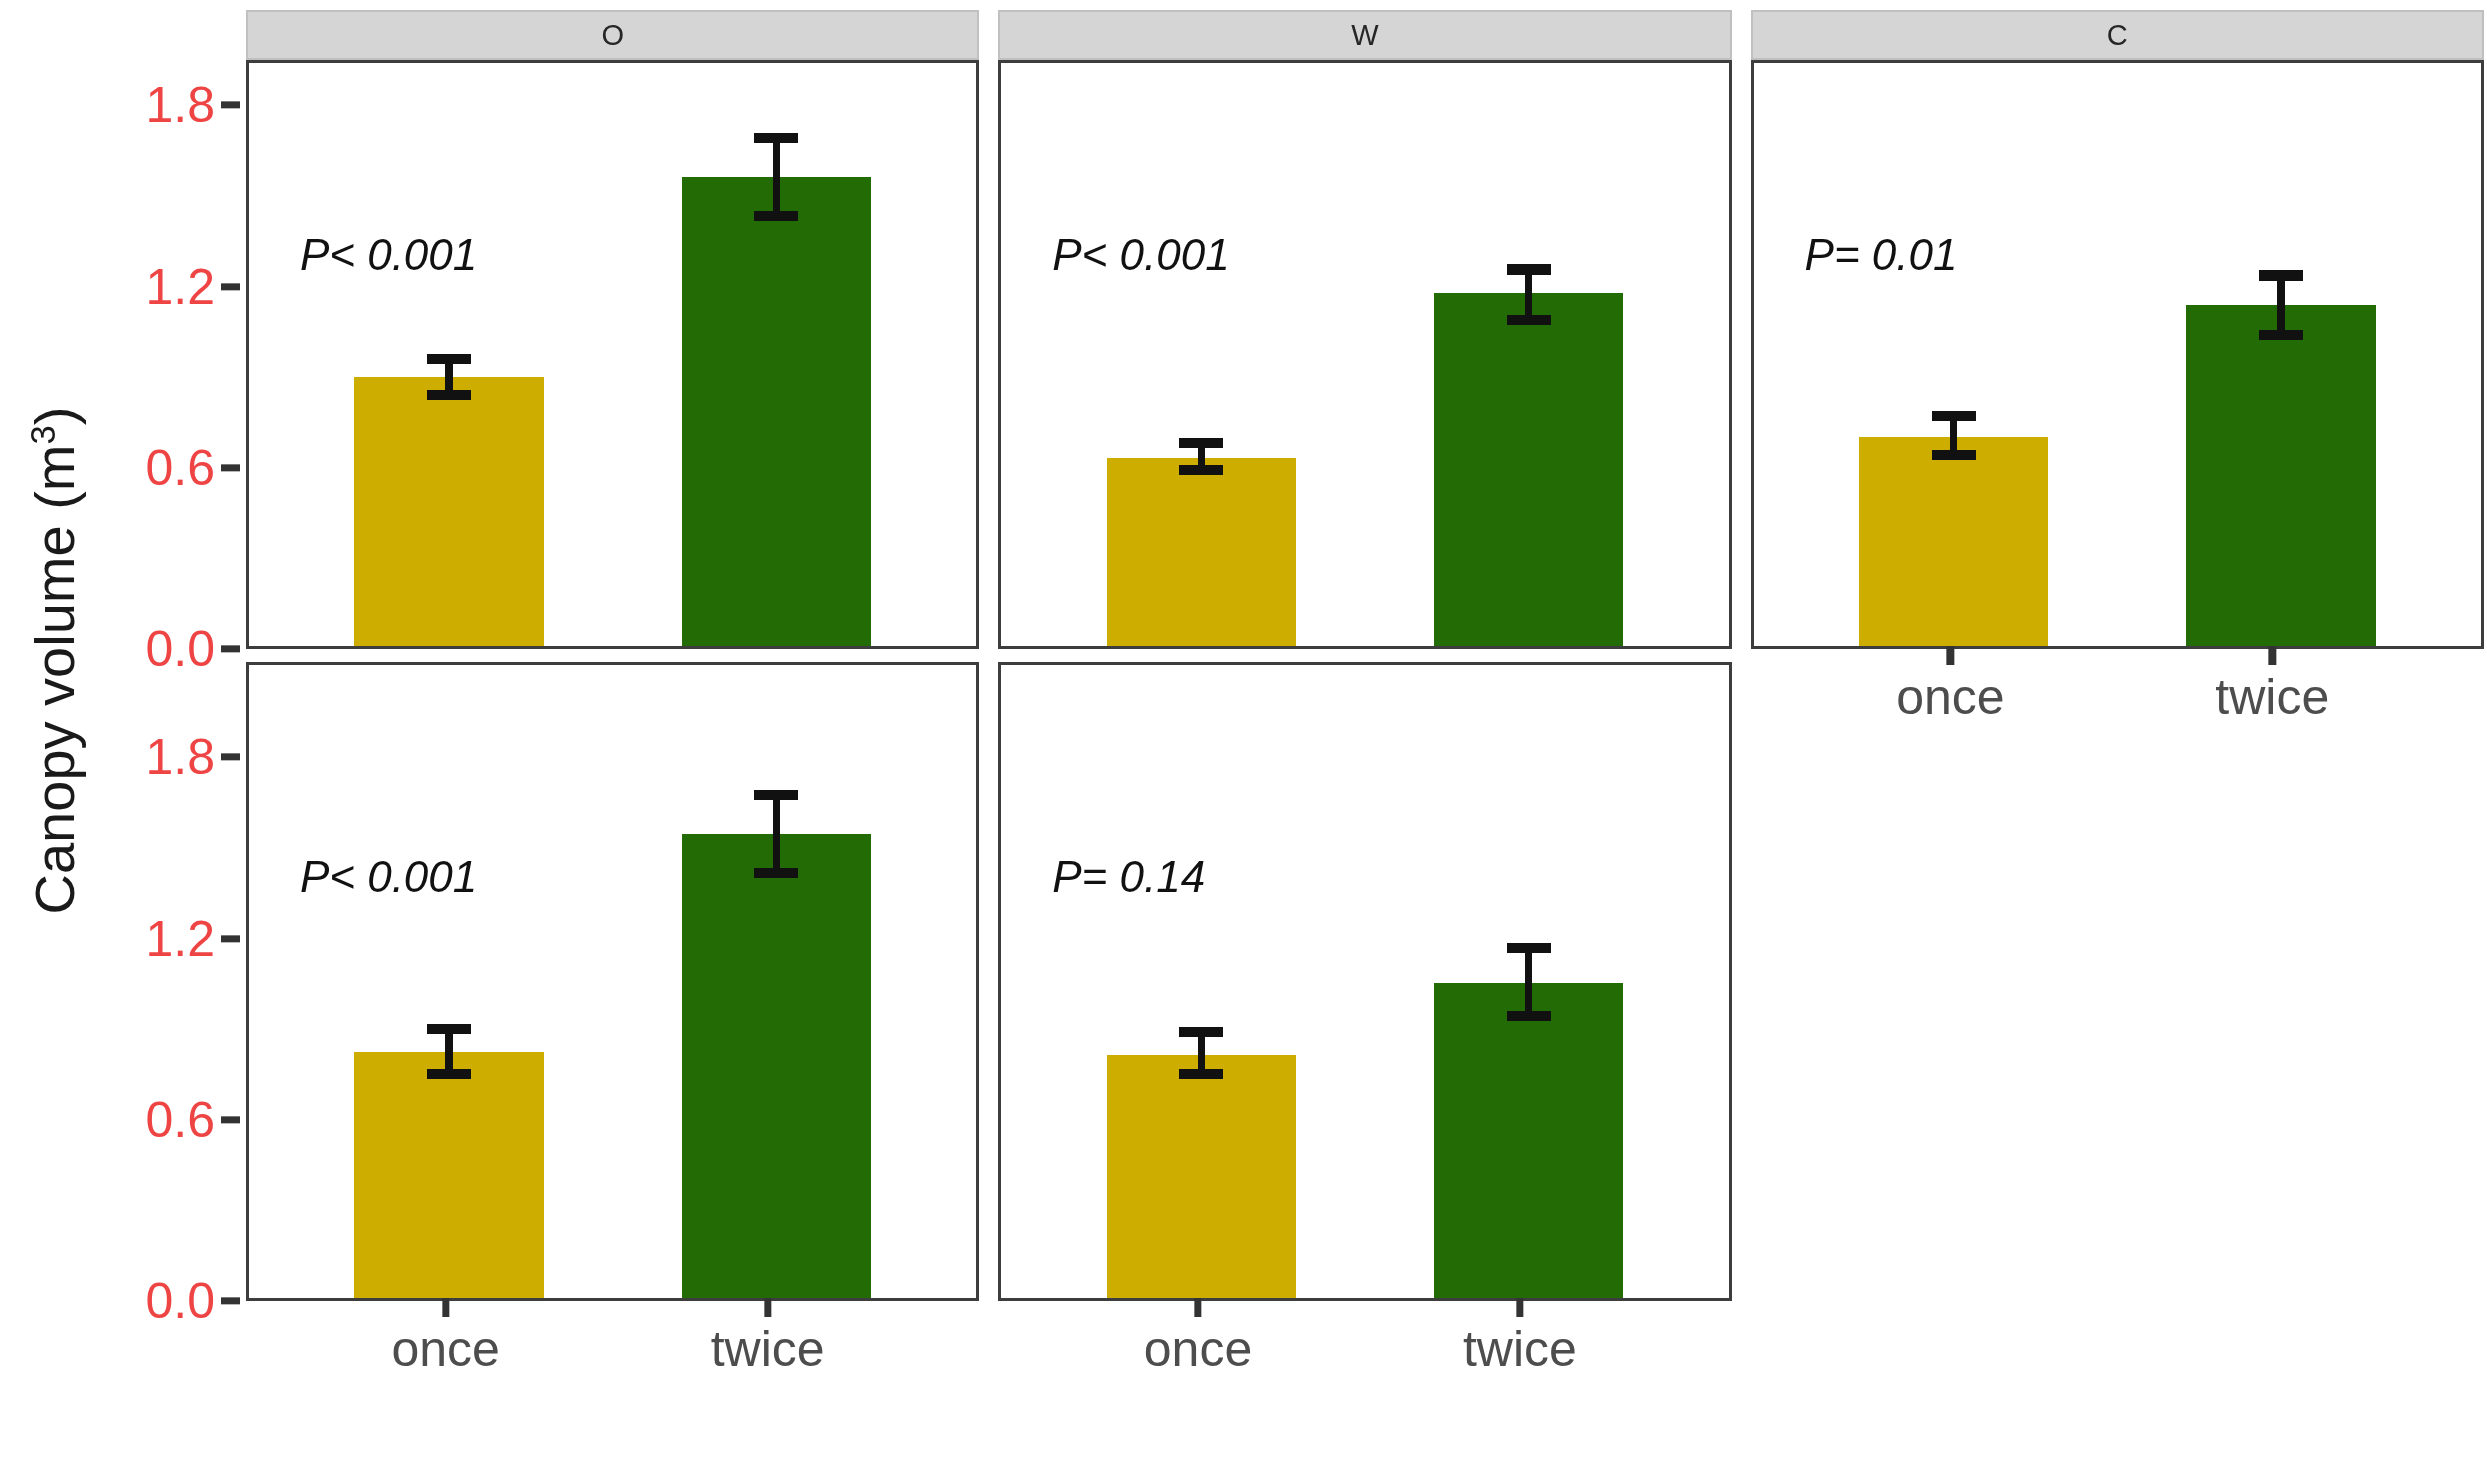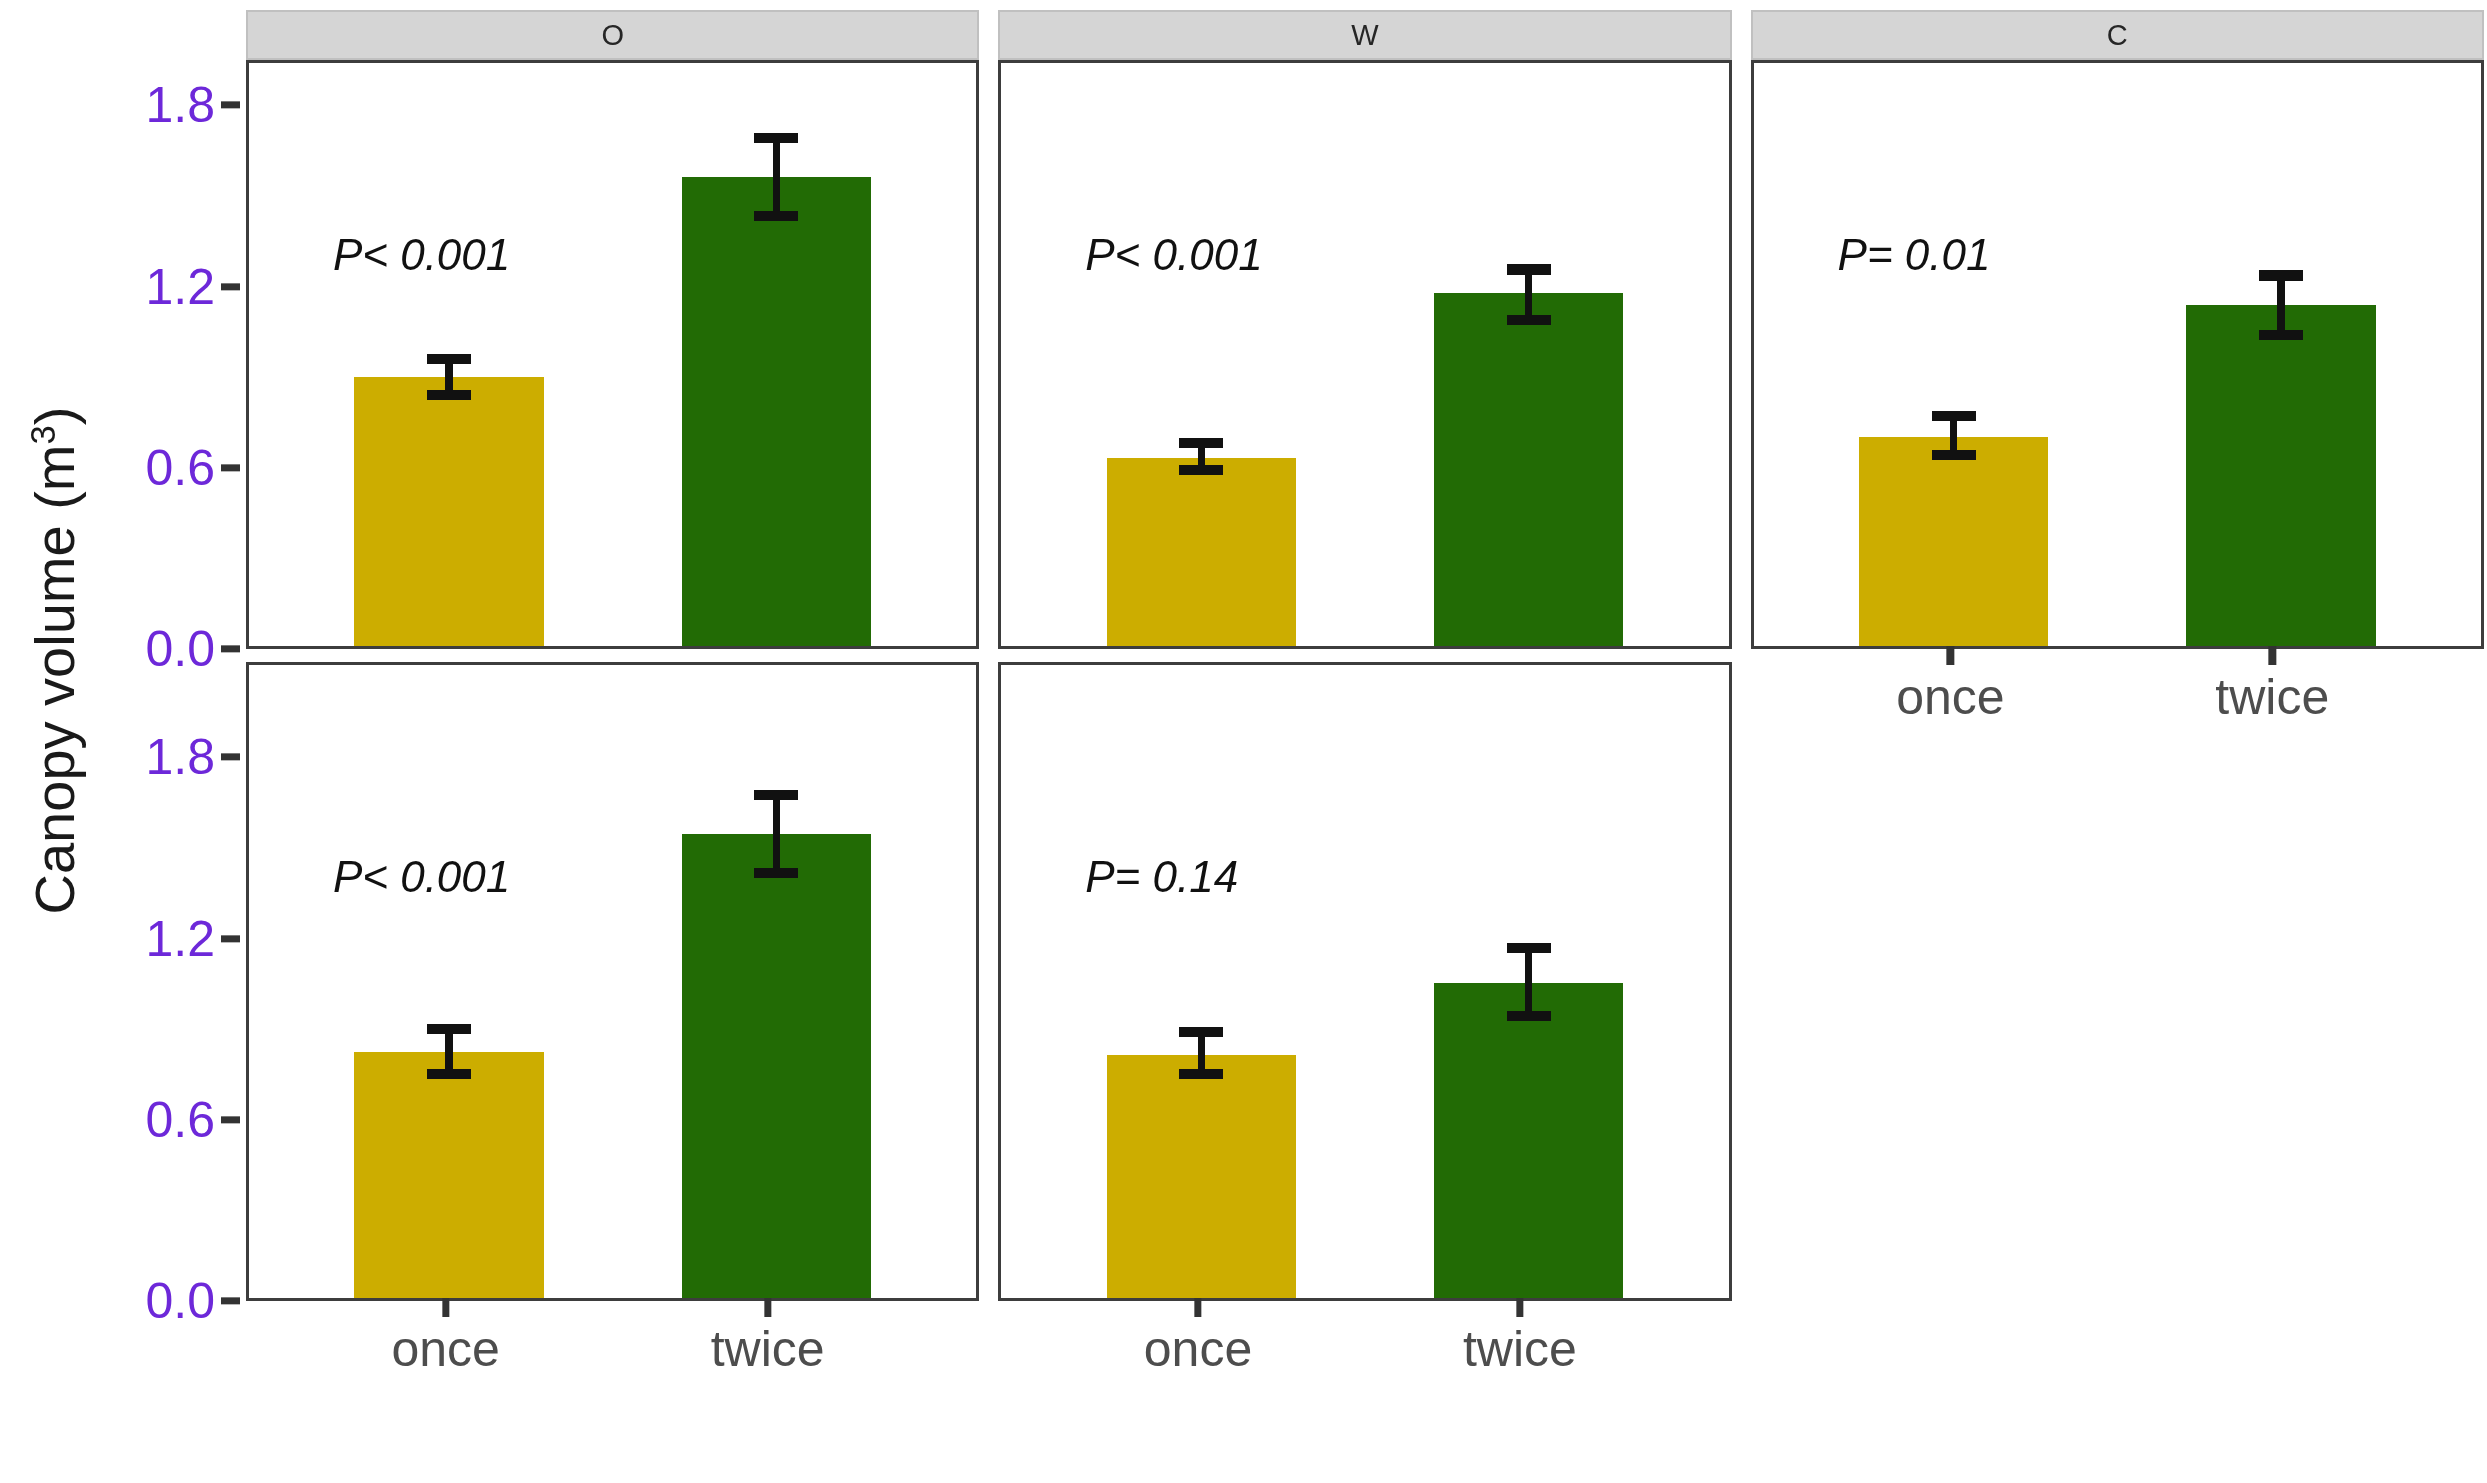--- a/index.html
+++ b/index.html
@@ -22,21 +22,21 @@
   #xlab{
     position:absolute;left:110px;top:1387px;width:2377px;height:81px;
     display:flex;align-items:flex-start;justify-content:center;
     font-size:56px;color:#1a1a1a;
   }
 
   
   .ytickcol{position:absolute;left:110px;width:136px;}
   .ytick{
     position:absolute;right:31px;transform:translateY(-50%);
-    font-size:50px;color:#6d28d9;text-align:right;white-space:nowrap;
+    font-size:50px;color:#ef4444;text-align:right;white-space:nowrap;
   }
   .ytickmark{
     position:absolute;right:5.9px;transform:translateY(-50%);
     width:19px;height:7.3px;background:#333333;
   }
 
   
   #grid{
     position:absolute;left:246px;top:10.3px;width:2238px;height:1291px;
     display:grid;grid-template-columns:1fr 1fr 1fr;grid-template-rows:1fr 1fr;
@@ -59,21 +59,21 @@
   .bar{position:absolute;bottom:0;}
   .bar.once{background:#ccad00;}
   .bar.twice{background:#226b05;}
 
   .errbar{position:absolute;width:0;}
   .errline{position:absolute;left:-3.7px;width:7.3px;background:#111111;}
   .errcap{position:absolute;left:-22px;width:44px;height:10.3px;background:#111111;}
 
   .pval{
     position:absolute;font-style:italic;font-size:44px;color:#111111;
-    white-space:nowrap;font-family:"Liberation Sans",sans-serif;margin-left:33px;
+    white-space:nowrap;font-family:"Liberation Sans",sans-serif;
   }
 
   
   .xticks{position:absolute;left:0;right:12px;top:100%;height:85px;}
   .xtickmark{position:absolute;top:0;width:7.3px;height:19px;background:#333333;transform:translateX(-50%);}
   .xticklabel{
     position:absolute;top:22px;transform:translateX(-50%);
     font-size:50px;color:#4d4d4d;white-space:nowrap;
   }
 </style>

